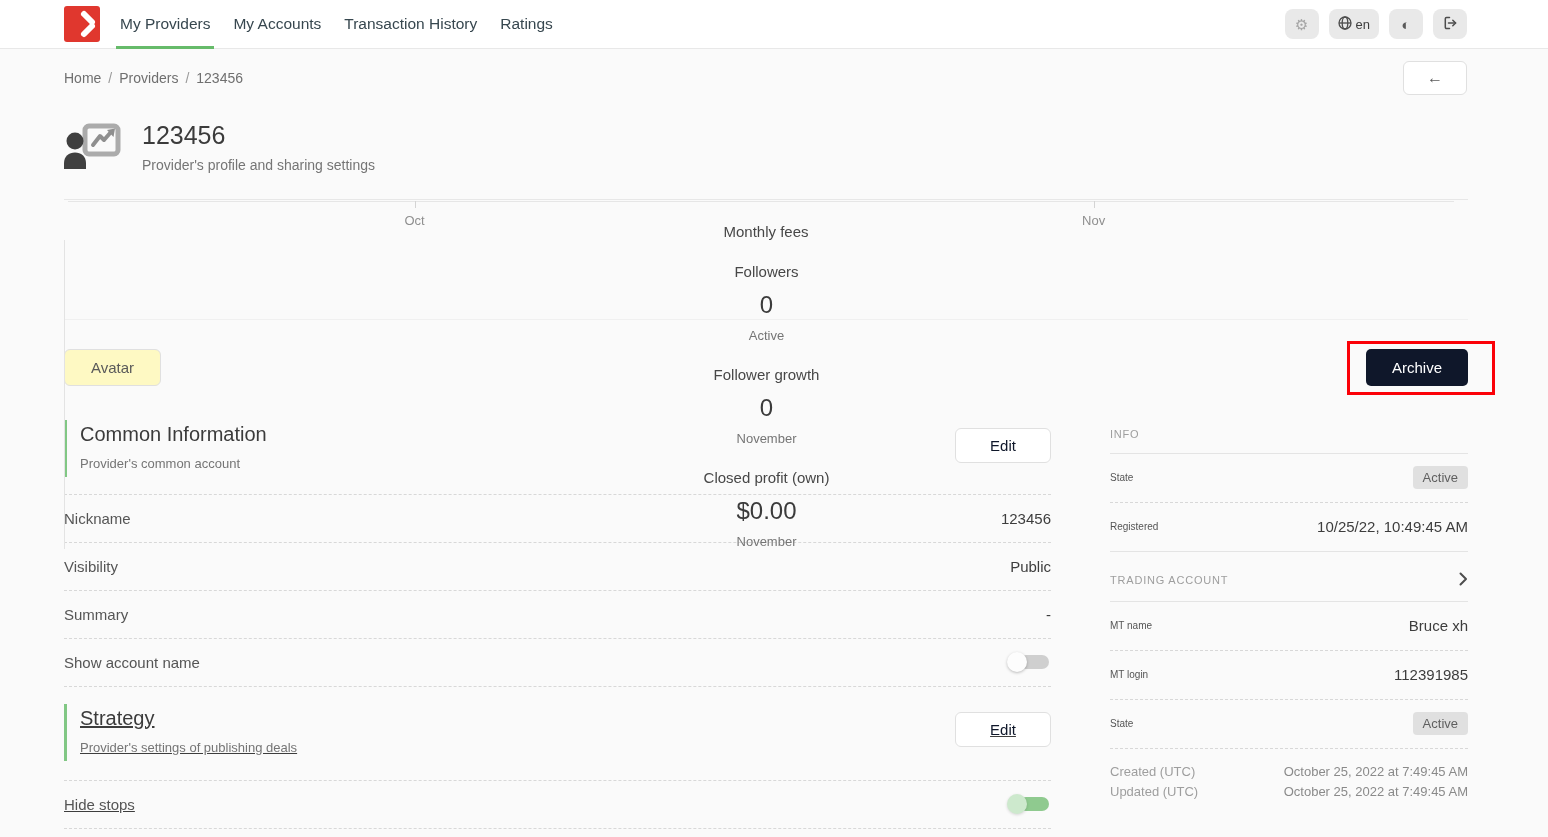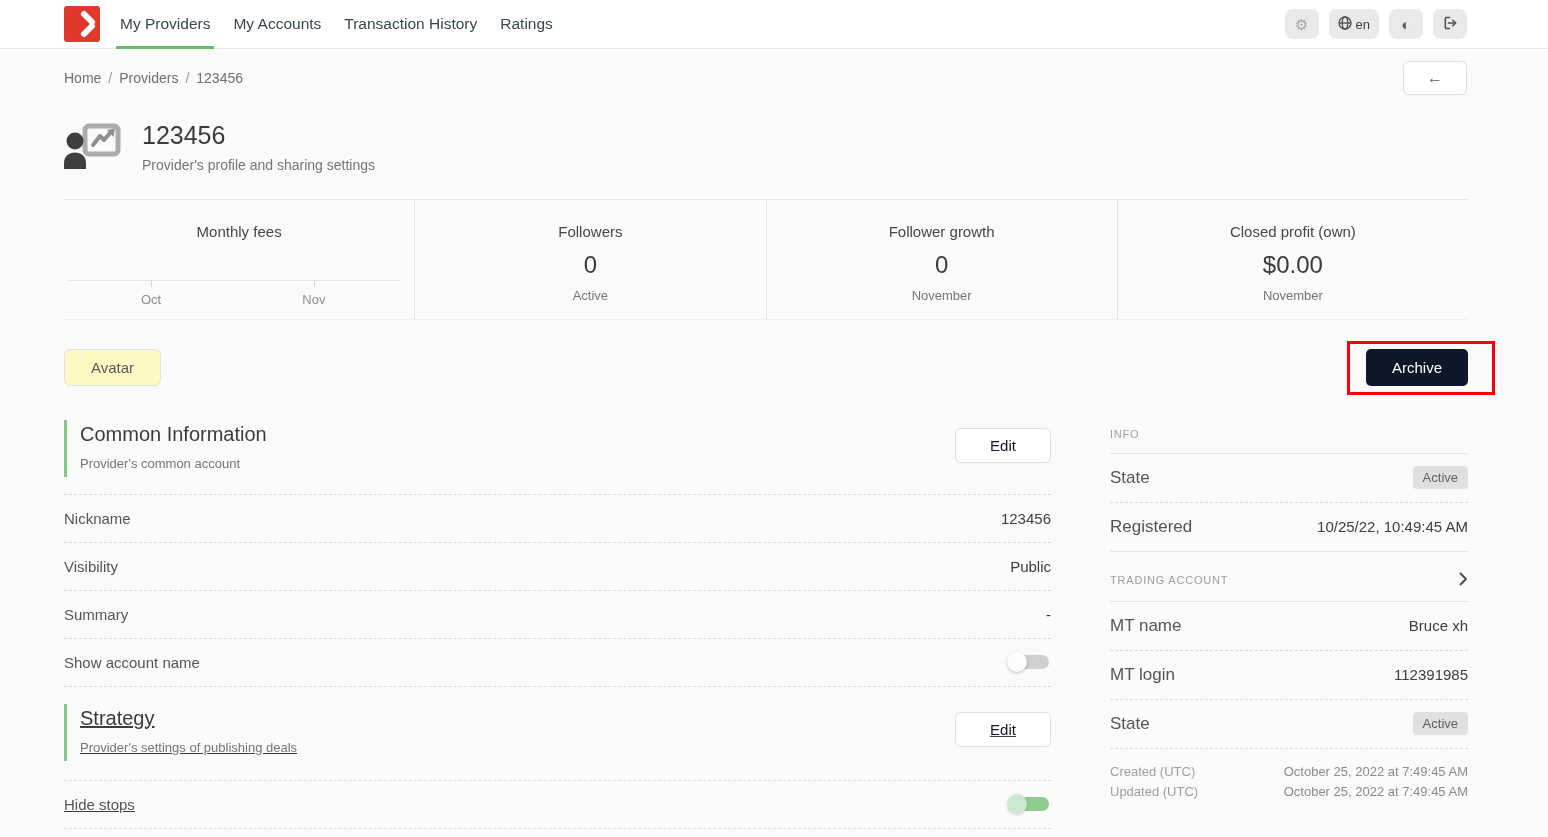--- a/index.html
+++ b/index.html
@@ -51,20 +51,21 @@
   .page-head { display:flex; align-items:flex-start; padding:28px 64px 0; }
   .page-head-icon { width:58px; height:50px; margin-right:20px; }
   .page-title { font-size:25px; font-weight:400; color:#3b3b3b; line-height:1.1; }
   .page-subtitle { font-size:14px; color:#757575; margin-top:7px; }
 
   
   .stats {
     margin:26px 80px 0 64px; display:flex;
     border-top:1px solid #e7e7e7; border-bottom:1px solid #f0f0f0;
     height:121px;
+    flex-direction:column;
   }
   .stat-card { flex:1 1 0; position:relative; padding-top:23px; text-align:center; }
   .stat-card + .stat-card { border-left:1px solid #e3e3e3; }
   .stat-title { font-size:15px; color:#474747; }
   .stat-value { font-size:24px; color:#3b3b3b; margin-top:11px; }
   .stat-caption { font-size:13px; color:#757575; margin-top:9px; }
   .mini-chart { position:absolute; left:4px; right:14px; bottom:31px; height:8px; }
   .axis-line { position:absolute; left:0; right:0; top:0; border-top:1px solid #e6e6e6; }
   .tick { position:absolute; top:0; width:1px; height:7px; background:#d4d4d4; }
   .tick-label { position:absolute; top:12px; transform:translateX(-50%); font-size:13px; color:#8f8f8f; }
@@ -125,21 +126,21 @@
   .panel-heading {
     font-size:11px; letter-spacing:0.8px; color:#9e9e9e;
     padding:6px 0 13px; border-bottom:1px solid #e4e4e4;
     display:flex; align-items:center; justify-content:space-between;
   }
   .info-row {
     height:49px; display:flex; align-items:center; justify-content:space-between;
     border-bottom:1px dashed #d8d8d8;
   }
   .info-row.solid { border-bottom:1px solid #e4e4e4; }
-  .info-label { font-size:17px; color:#555; }
+  .info-label { font-size:10px; color:#555; }
   .info-value { font-size:15px; color:#3d3d3d; }
   .badge {
     background:#e0e0e0; color:#5f5f5f; font-size:13px;
     padding:4px 10px; border-radius:4px;
   }
   .meta-rows { margin-top:13px; }
   .meta-row { display:flex; justify-content:space-between; line-height:20px; }
   .meta-label { font-size:13px; color:#9e9e9e; }
   .meta-value { font-size:13px; color:#8a8a8a; }
 </style>

